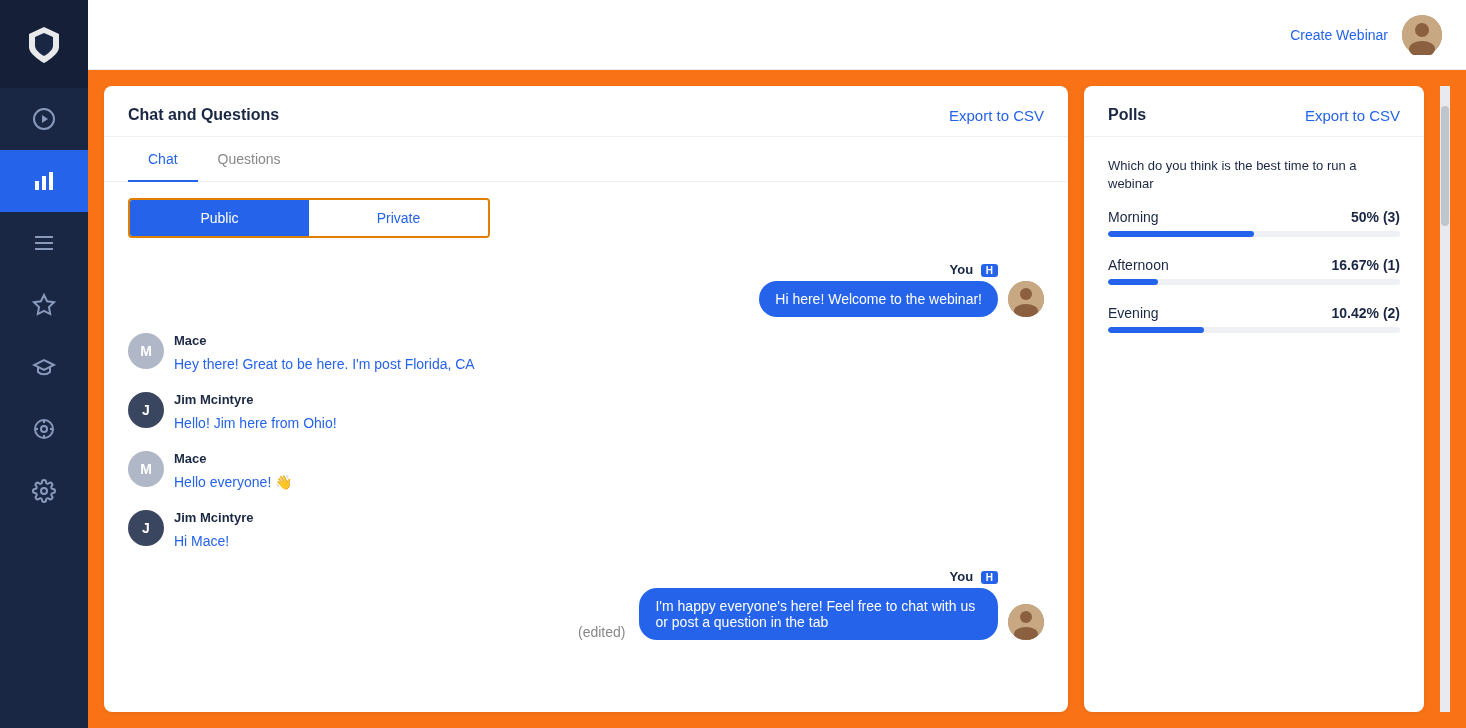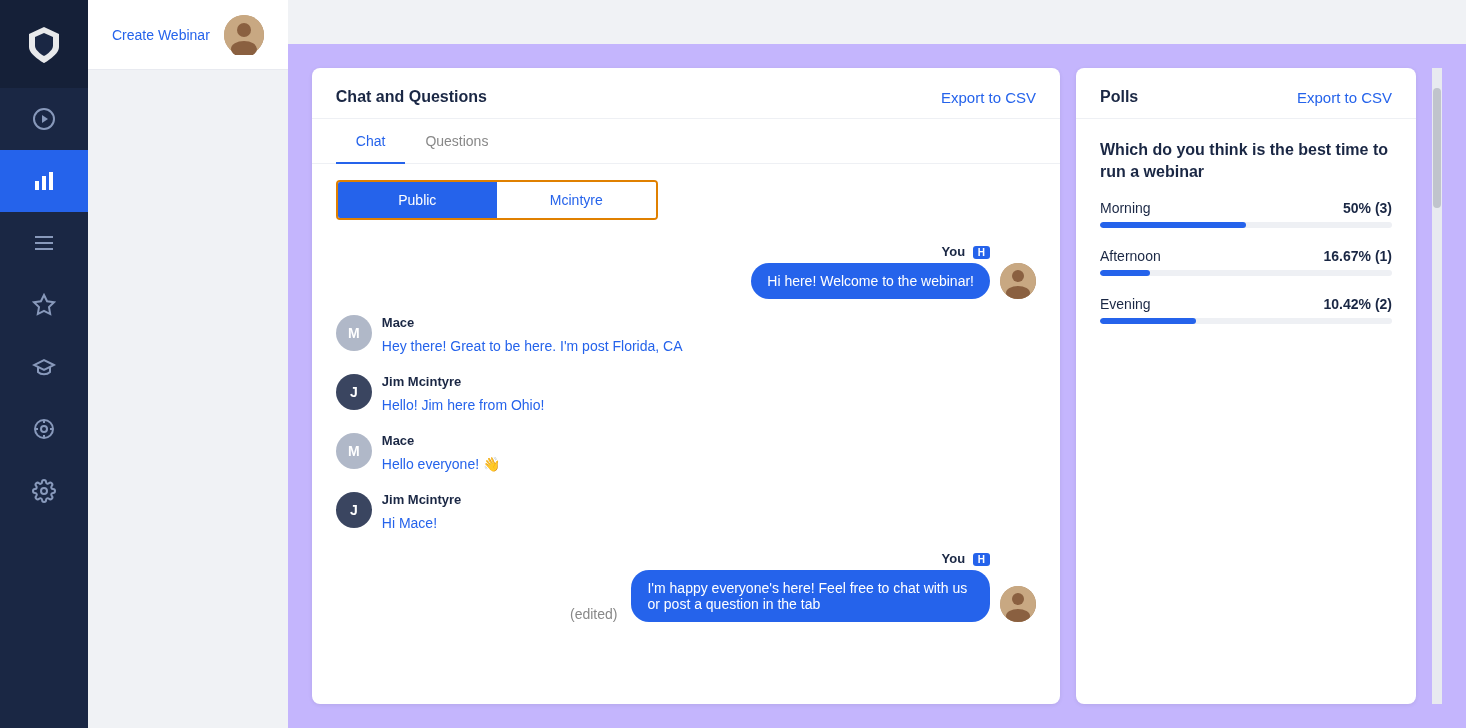--- a/index.html
+++ b/index.html
@@ -38,20 +38,21 @@
       cursor: pointer;
       transition: background 0.2s;
     }
     .sidebar-item.active { background: #2563eb; color: #fff; }
     .sidebar-item svg { width: 24px; height: 24px; }
 
     
     .main-content {
       flex: 1;
       display: flex;
+      flex-direction: column;
       height: 728px;
       overflow: hidden;
     }
 
     
     .topbar {
       height: 70px;
       background: #fff;
       display: flex;
       align-items: center;
@@ -79,25 +80,24 @@
       color: #fff;
       font-size: 16px;
       font-weight: 600;
     }
 
     
     .panels {
       flex: 1;
       display: flex;
       overflow: hidden;
-      background: #c4b5fd;
+      background: #f97316;
       gap: 0;
-      padding: 24px;
+      padding: 16px;
       gap: 16px;
-      margin-top: 44px;
     }
 
     
     .chat-panel {
       background: #fff;
       border-radius: 8px;
       flex: 1;
       display: flex;
       flex-direction: column;
       overflow: hidden;
@@ -152,21 +152,21 @@
 
     
     .toggle-container {
       padding: 16px 24px;
       flex-shrink: 0;
     }
     .toggle-group {
       display: flex;
       border: 2px solid #e08000;
       border-radius: 4px;
-      width: 322px;
+      width: 362px;
       overflow: hidden;
     }
     .toggle-btn {
       flex: 1;
       padding: 10px 0;
       text-align: center;
       font-size: 14px;
       font-weight: 500;
       cursor: pointer;
     }
@@ -285,22 +285,22 @@
       width: 340px;
       flex-shrink: 0;
       display: flex;
       flex-direction: column;
       overflow: hidden;
       box-shadow: 0 1px 4px rgba(0,0,0,0.08);
     }
 
     .poll-question {
       padding: 20px 24px 16px;
-      font-size: 16px;
-      font-weight: 700;
+      font-size: 13px;
+      font-weight: 400;
       color: #1a2744;
       line-height: 1.4;
     }
 
     .poll-options {
       padding: 0 24px 16px;
     }
     .poll-option {
       margin-bottom: 20px;
     }
@@ -440,21 +440,21 @@
       </div>
 
       <div class="tabs">
         <div class="tab active">Chat</div>
         <div class="tab">Questions</div>
       </div>
 
       <div class="toggle-container">
         <div class="toggle-group">
           <div class="toggle-btn active">Public</div>
-          <div class="toggle-btn">Mcintyre</div>
+          <div class="toggle-btn">Private</div>
         </div>
       </div>
 
       <div class="chat-messages">
 
         <div class="message-row self">
           <div class="msg-avatar self-avatar">
             <svg width="36" height="36" viewBox="0 0 36 36">
               <circle cx="18" cy="18" r="18" fill="#c8a882"></circle>
               <circle cx="18" cy="13" r="6" fill="#8a6040"></circle>

